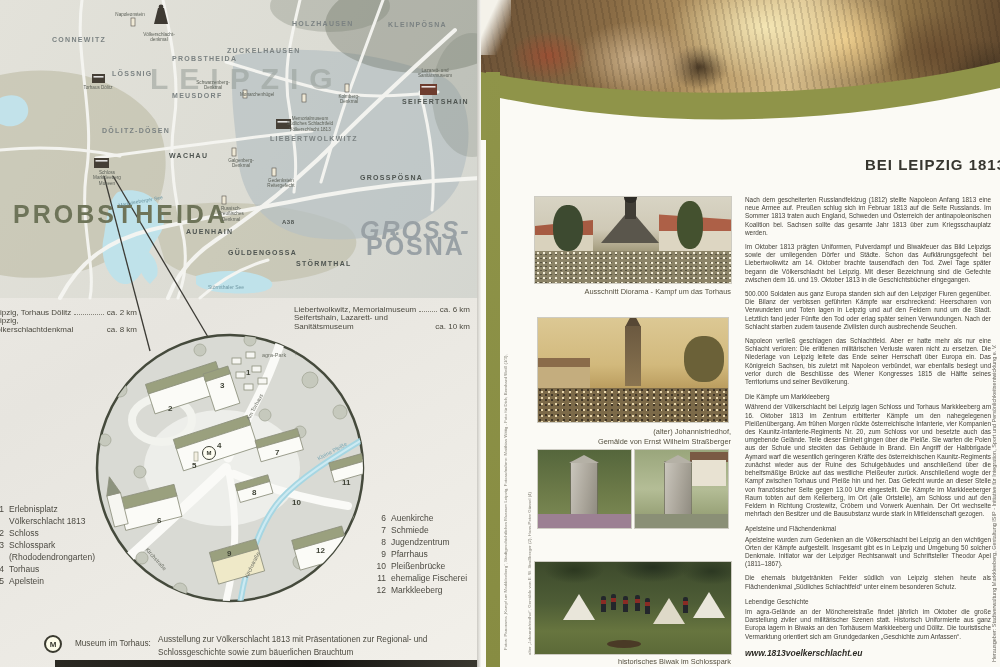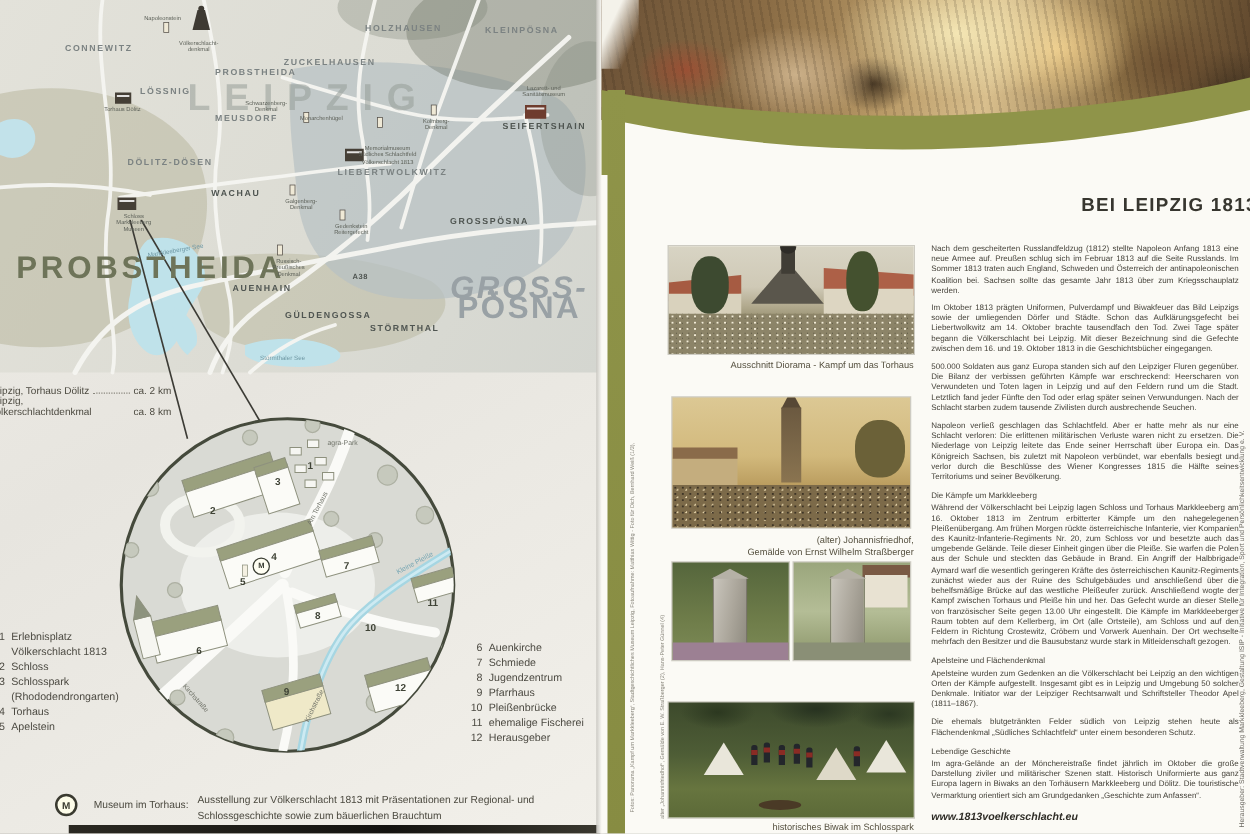--- a/index.html
+++ b/index.html
@@ -320,20 +320,32 @@
         <span>Leipzig, Torhaus Dölitz</span>
         <span class="dist-fill"></span>
         <span class="dist-val">ca. 2 km</span>
       </div>
       <div class="dist-row">
         <span>Leipzig, Völkerschlachtdenkmal</span>
         <span class="dist-fill"></span>
         <span class="dist-val">ca. 8 km</span>
       </div>
     </div>
+    <div class="dist-group" style="left:294px;top:297px;width:176px;">
+      <div class="dist-row">
+        <span>Liebertwolkwitz, Memorialmuseum</span>
+        <span class="dist-fill"></span>
+        <span class="dist-val">ca. 6 km</span>
+      </div>
+      <div class="dist-row">
+        <span>Seifertshain, Lazarett- und Sanitätsmuseum</span>
+        <span class="dist-fill"></span>
+        <span class="dist-val">ca. 10 km</span>
+      </div>
+    </div>
 
     <div class="street" style="left:262px;top:352px;">agra-Park</div>
     <div class="street" style="left:294px;top:349px;font-size:7px;">↑</div>
     <div class="street" style="left:240px;top:404px;transform:rotate(-62deg);">Am Torhaus</div>
     <div class="street blue" style="left:316px;top:448px;transform:rotate(-28deg);">Kleine Pleiße</div>
     <div class="street" style="left:142px;top:556px;transform:rotate(48deg);">Kirchstraße</div>
     <div class="street" style="left:238px;top:562px;transform:rotate(-64deg);">Kirchstraße</div>
 
     <div class="inum" style="left:246px;top:368px;">1</div>
     <div class="inum" style="left:168px;top:404px;">2</div>
@@ -393,21 +405,21 @@
       <div class="leg-item">
           <span class="leg-num">10</span>
           <span>Pleißenbrücke</span>
         </div>
       <div class="leg-item">
           <span class="leg-num">11</span>
           <span>ehemalige Fischerei</span>
         </div>
       <div class="leg-item">
           <span class="leg-num">12</span>
-          <span>Herausgeber</span>
+          <span>Markkleeberg</span>
         </div>
     </div>
 
     <div id="museum-note">
       <div id="m-icon">M</div>
       <div id="museum-title">Museum im Torhaus:</div>
       <div id="museum-text">
         <div>Ausstellung zur Völkerschlacht 1813 mit Präsentationen zur Regional- und</div>
         <div>Schlossgeschichte sowie zum bäuerlichen Brauchtum</div>
       </div>

